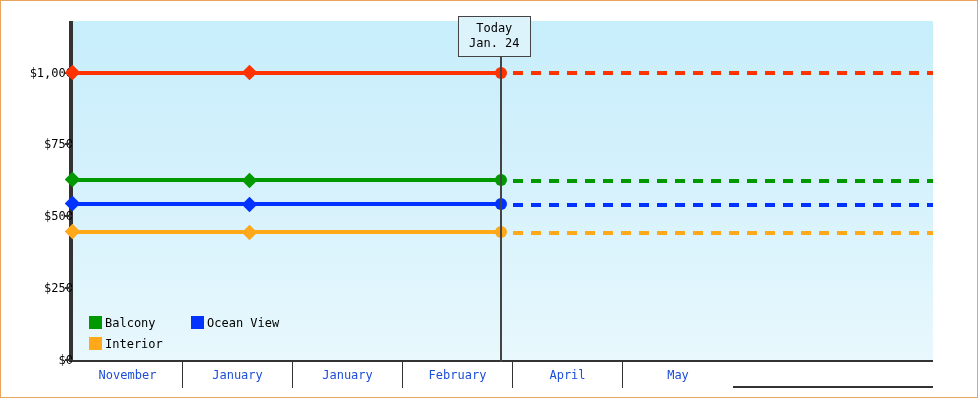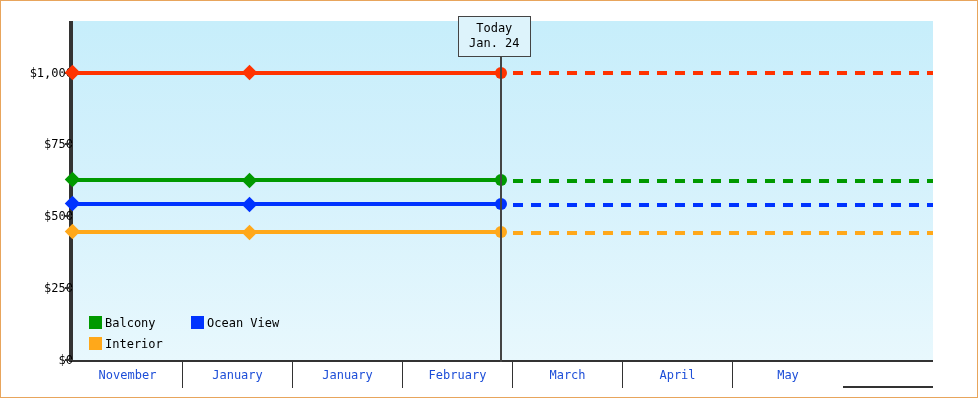--- a/index.html
+++ b/index.html
@@ -241,18 +241,17 @@
       <span class="legend-swatch" style="background:#FFA81A;"></span>
       <span>Interior</span>
     </div>
   </div>
 
   <div id="month-band">
     <div class="month-cell" style="width:110px">November</div>
     <div class="month-cell" style="width:110px">January</div>
     <div class="month-cell" style="width:110px">January</div>
     <div class="month-cell" style="width:110px">February</div>
-    <div class="month-cell" style="width:110px">March</div>
     <div class="month-cell" style="width:110px">April</div>
     <div class="month-cell" style="width:110px">May</div>
   </div>
 
 </div>
 
 </body></html>

